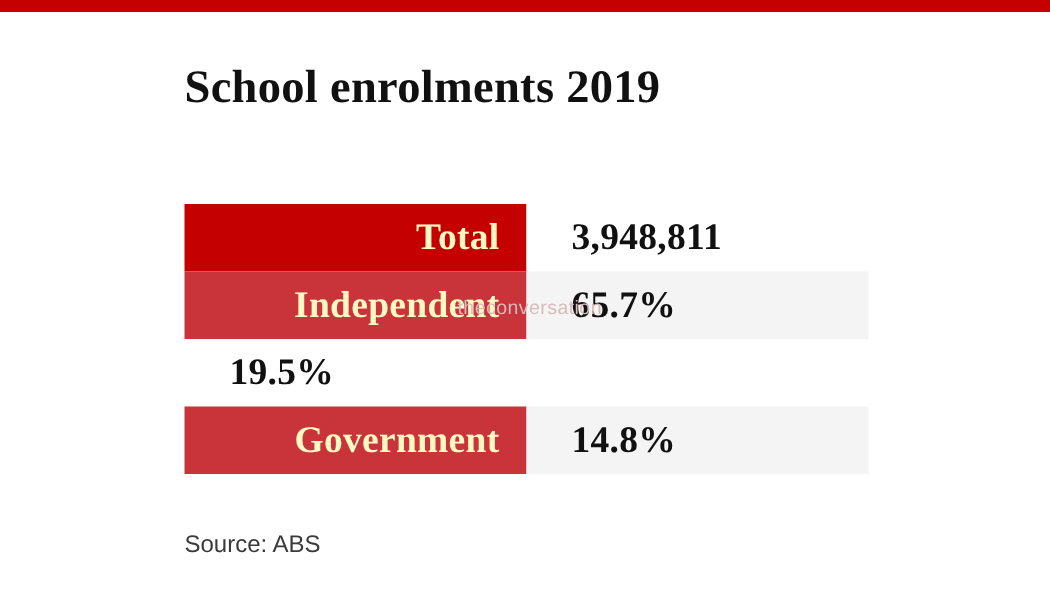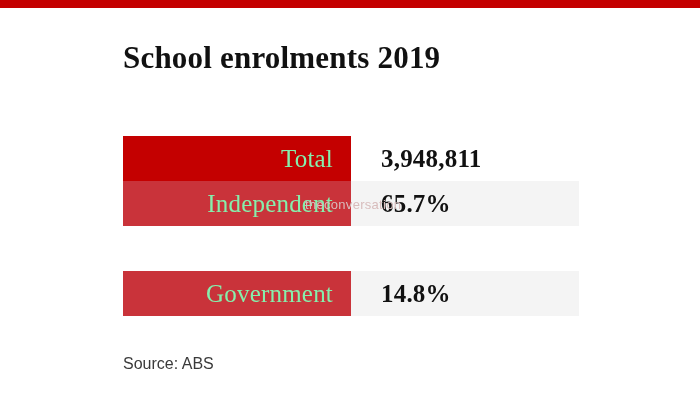--- a/index.html
+++ b/index.html
@@ -54,23 +54,23 @@
     position: relative;
   }
   .label-cell {
     width: 228px;
     box-sizing: border-box;
     display: flex;
     align-items: center;
     justify-content: flex-end;
     padding-right: 18px;
     font-family: "Liberation Serif", serif;
-    font-weight: normal;
+    font-weight: bold;
     font-size: 25px;
-    color: #86efac;
+    color: #fef9c3;
     letter-spacing: 0.2px;
   }
   .value-cell {
     width: 228px;
     box-sizing: border-box;
     display: flex;
     align-items: center;
     justify-content: flex-start;
     padding-left: 30px;
     font-family: "Liberation Serif", serif;
@@ -120,20 +120,21 @@
       <div class="label-cell">Total</div>
       <div class="value-cell">3,948,811</div>
     </div>
 
     <div class="row light">
       <div class="label-cell">Independent</div>
       <div class="value-cell">65.7%</div>
     </div>
 
     <div class="row dark">
+      <div class="value-cell">19.5%</div>
     </div>
 
     <div class="row light">
       <div class="label-cell">Government</div>
       <div class="value-cell">14.8%</div>
     </div>
 
   </div>
 
   <div id="watermark">theconversation</div>

